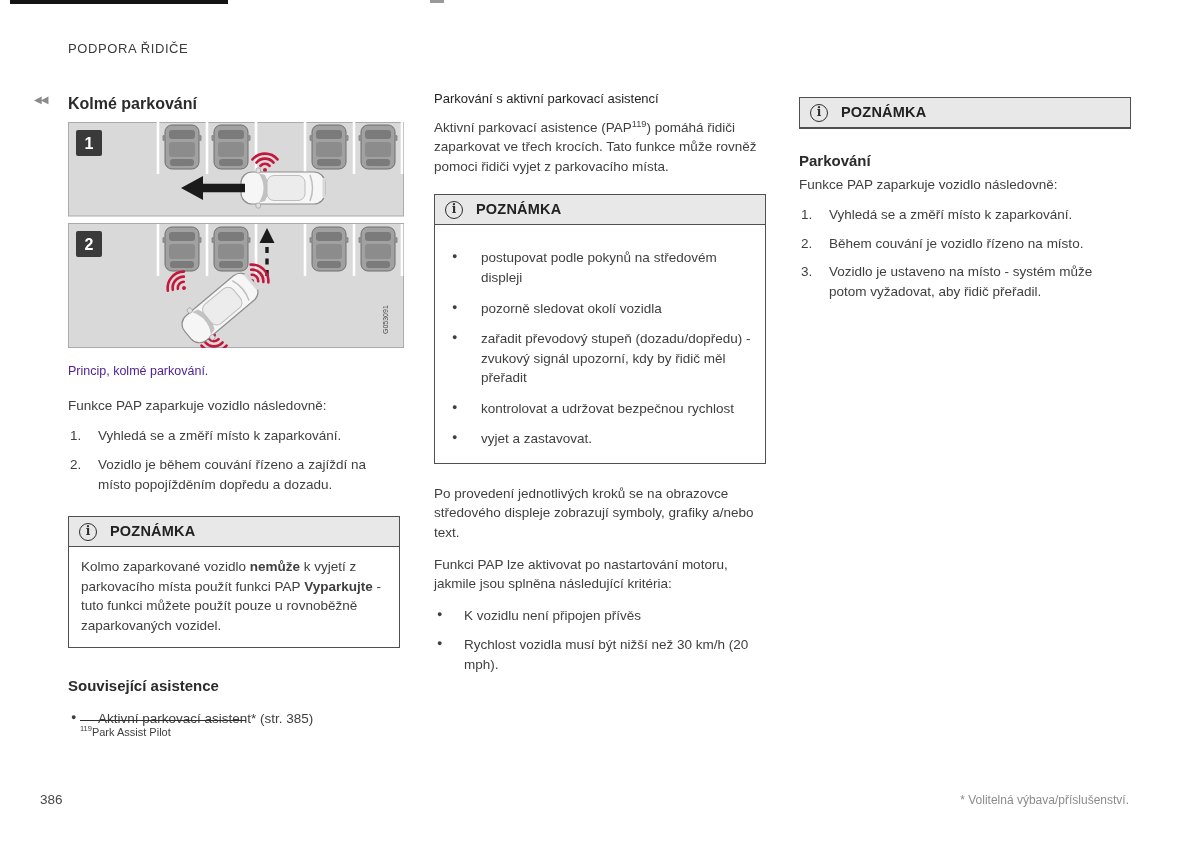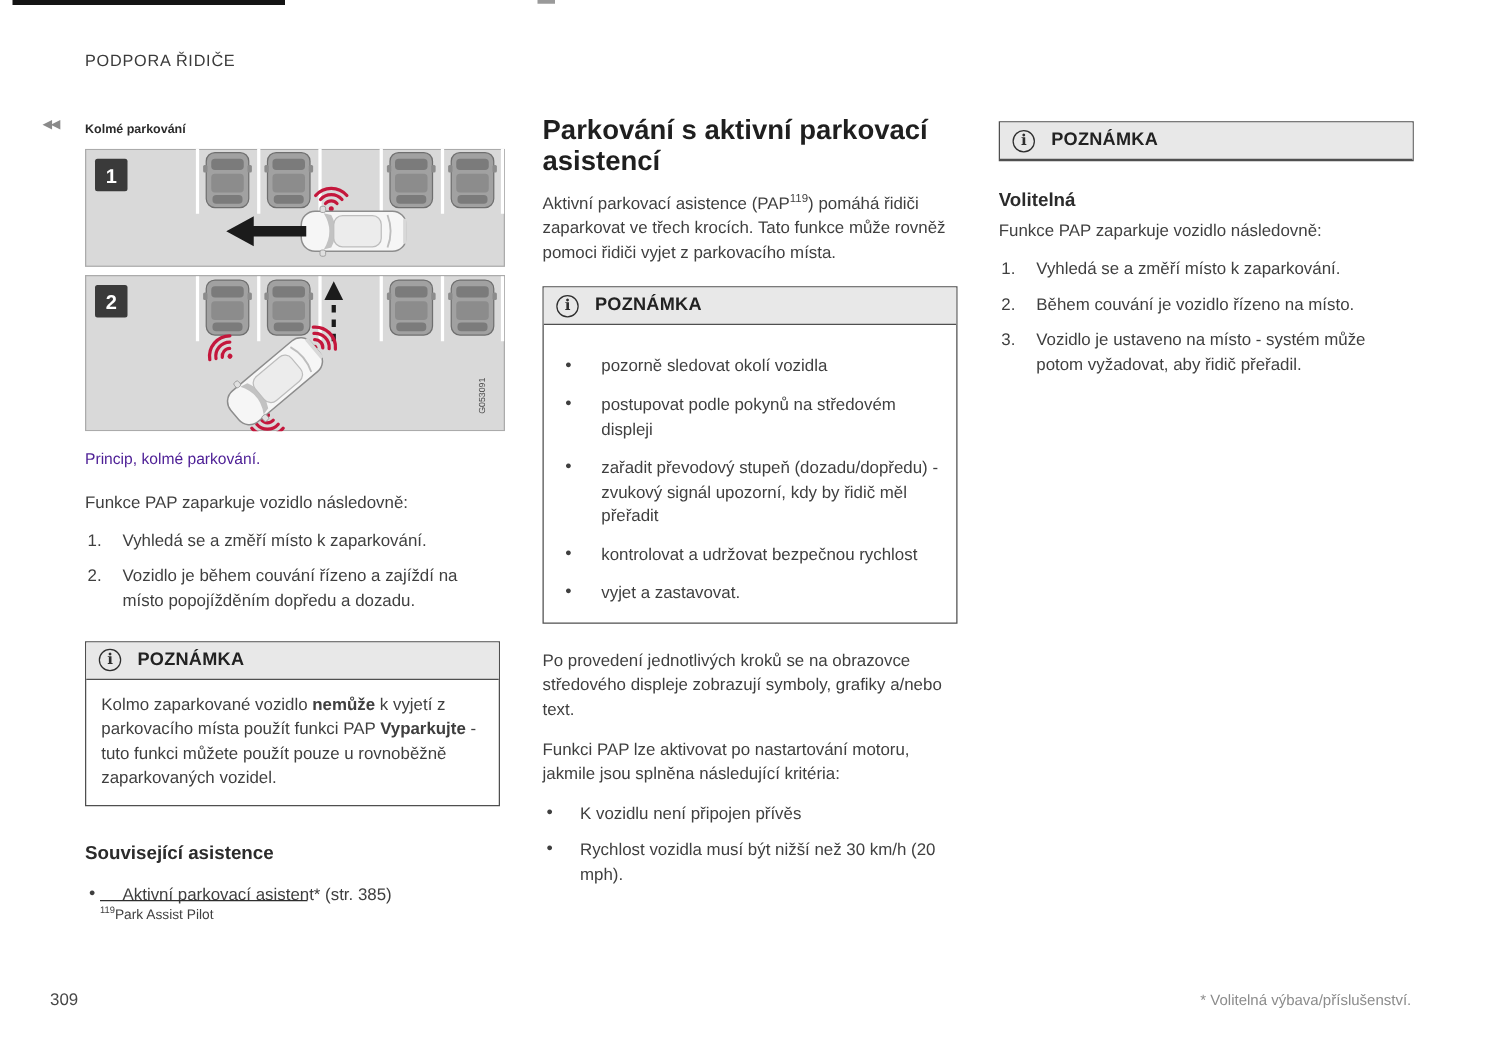--- a/index.html
+++ b/index.html
@@ -12,21 +12,21 @@
   .top-artifact { position:absolute; left:10px; top:0; width:218px; height:4px; background:#141414; }
   .top-artifact2 { position:absolute; left:430px; top:0; width:14px; height:3px; background:#9a9a9a; }
   .kicker { position:absolute; left:68px; top:40px; font-size:13px; letter-spacing:0.6px; color:#3b3b3b; }
 
   .col { position:absolute; top:92px; width:332px; }
   .col-left { left:68px; }
   .col-mid  { left:434px; }
   .col-right{ left:799px; }
 
   .section-row { position:relative; margin-bottom:7px; }
-  .section-title { font-size:10px; font-weight:bold; color:#2b2b2b; }
+  .section-title { font-size:16px; font-weight:bold; color:#2b2b2b; }
   .back-icon { position:absolute; left:-34px; top:1px; font-size:10px; color:#8a8a8a; letter-spacing:-1px; }
 
   .figure-wrap { width:336px; }
   .fig-caption { margin-top:8px; font-size:12.5px; color:#4c1d95; }
 
   .para { margin-top:16px; }
   .para-tight { margin-top:12px; }
 
   ol.steps { list-style:none; counter-reset:n; margin:11px 0 0 0; }
   ol.steps li { counter-increment:n; position:relative; padding-left:30px; margin-bottom:9px; }
@@ -46,21 +46,21 @@
     display:flex; align-items:center; justify-content:center;
     font-family:"DejaVu Serif", serif; font-weight:bold; font-size:12px; color:#2e2e2e; flex:0 0 auto;
   }
   .note-title { font-size:14.5px; font-weight:bold; letter-spacing:0.2px; color:#222222; }
   .note-body { padding:10px 12px 12px 12px; }
   .note-body ul.bullets { margin-top:13px; }
   .note-body ul.bullets li { padding-left:34px; margin-bottom:11px; }
   .note-body ul.bullets li::before { left:5px; }
 
   .sub-heading { margin-top:27px; font-size:15px; font-weight:bold; color:#2b2b2b; }
-  .main-heading { font-size:22px; font-weight:bold; color:#1f1f1f; line-height:1.13; }
+  .main-heading { font-size:13px; font-weight:normal; color:#1f1f1f; line-height:1.13; }
 
   sup { font-size:68%; vertical-align:super; line-height:0; }
   .b { font-weight:bold;text-align:center; }
 
   .footnote { position:absolute; left:80px; top:720px; width:300px; font-size:11px; color:#3f3f3f; }
   .footnote-rule { width:166px; border-top:1.3px solid #2e2e2e; margin-bottom:4px; }
 
   .page-number { position:absolute; left:40px; top:790px; font-size:13.5px; color:#474747; }
   .footer-right { position:absolute; right:67px; top:792px; font-size:12px; color:#8c8c8c; }
 
@@ -187,22 +187,22 @@
 
     <p class="para" style="margin-top:11px;"><span>Aktivní parkovací asistence (PAP</span><sup>119</sup><span>) pomáhá řidiči zaparkovat ve třech krocích. Tato funkce může rovněž pomoci řidiči vyjet z parkovacího místa.</span></p>
 
     <div class="note-box" style="margin-top:18px;">
       <div class="note-head">
         <span class="note-icon">i</span>
         <span class="note-title">POZNÁMKA</span>
       </div>
       <div class="note-body">
         <ul class="bullets">
+          <li>postupovat podle pokynů na středovém displeji</li>
           <li>pozorně sledovat okolí vozidla</li>
-          <li>postupovat podle pokynů na středovém displeji</li>
           <li>zařadit převodový stupeň (dozadu/dopředu) - zvukový signál upozorní, kdy by řidič měl přeřadit</li>
           <li>kontrolovat a udržovat bezpečnou rychlost</li>
           <li style="margin-bottom:2px;">vyjet a zastavovat.</li>
         </ul>
       </div>
     </div>
 
     <p class="para" style="margin-top:20px;">Po provedení jednotlivých kroků se na obrazovce středového displeje zobrazují symboly, grafiky a/nebo text.</p>
     <p class="para-tight">Funkci PAP lze aktivovat po nastartování motoru, jakmile jsou splněna následující kritéria:</p>
 
@@ -213,31 +213,31 @@
   </div>
 
   <div class="col col-right">
     <div class="note-box" style="margin-top:5px;">
       <div class="note-head">
         <span class="note-icon">i</span>
         <span class="note-title">POZNÁMKA</span>
       </div>
     </div>
 
-    <h2 class="sub-heading" style="margin-top:21px;">Volitelná</h2>
+    <h2 class="sub-heading" style="margin-top:21px;">Parkování</h2>
     <p style="margin-top:3px;">Funkce PAP zaparkuje vozidlo následovně:</p>
 
     <ol class="steps">
       <li>Vyhledá se a změří místo k zaparkování.</li>
       <li>Během couvání je vozidlo řízeno na místo.</li>
       <li>Vozidlo je ustaveno na místo - systém může potom vyžadovat, aby řidič přeřadil.</li>
     </ol>
   </div>
 
   <div class="footnote">
     <div class="footnote-rule"></div>
     <div><sup>119</sup><span>Park Assist Pilot</span></div>
   </div>
 
-  <div class="page-number">309</div>
+  <div class="page-number">386</div>
   <div class="footer-right">* Volitelná výbava/příslušenství.</div>
 
 </div>
 
 </body></html>

